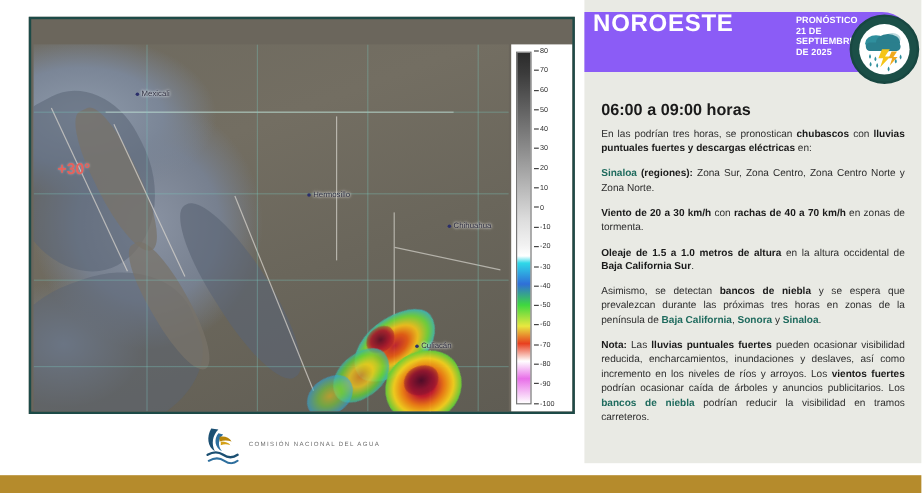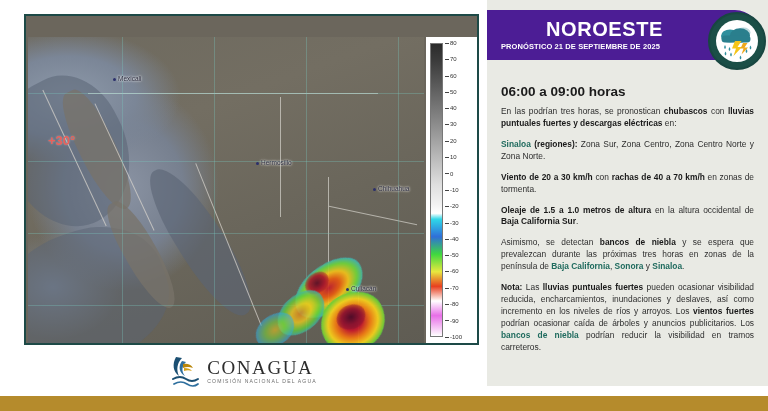--- a/index.html
+++ b/index.html
@@ -171,24 +171,24 @@
     top: 0;
     width: 281px;
     height: 386px;
     background: #e9eae4;
     box-sizing: border-box;
   }
   #forecast-header {
     position: relative;
     margin: 10px 8px 0 0;
     height: 50px;
-    background: #4c1d95;
+    background: #8b5cf6;
     border-radius: 0 26px 26px 0;
     display: flex;
-    flex-direction: column;
+    flex-direction: row;
     justify-content: center;
     padding-left: 14px;
     box-sizing: border-box;
   }
   #region-title {
     color: #ffffff;
     font-size: 20px;
     font-weight: bold;
     letter-spacing: 0.6px;
     text-align: center;
@@ -426,18 +426,17 @@
 <div id="footer-logo">
   <svg id="logo-mark" viewBox="0 0 30 32" aria-hidden="true">
     <path d="M6 2 C2 9 3 17 9 21 C6 15 7 8 12 3 Z" fill="#1b4f72"></path>
     <path d="M12 6 C8 11 9 18 15 21 C11 16 12 11 16 7 Z" fill="#2e6f9e"></path>
     <path d="M13 9 q7 -1 10 4 q-5 -2 -10 0 z" fill="#b8860b"></path>
     <path d="M14 13 q6 0 8 3 q-4 -1.5 -8 0 z" fill="#d4a017"></path>
     <path d="M3 24 q7 -4 13 0 q6 4 12 0" stroke="#1b4f72" stroke-width="2" fill="none" stroke-linecap="round"></path>
     <path d="M4 29 q7 -4 13 0 q6 4 11 0" stroke="#2e6f9e" stroke-width="1.7" fill="none" stroke-linecap="round"></path>
   </svg>
   <div id="logo-text">
-    <div id="logo-name">CONAGUA</div>
     <div id="logo-tagline">COMISIÓN NACIONAL DEL AGUA</div>
   </div>
 </div>
 
 <div id="bottom-bar"></div>
 
 </body></html>

